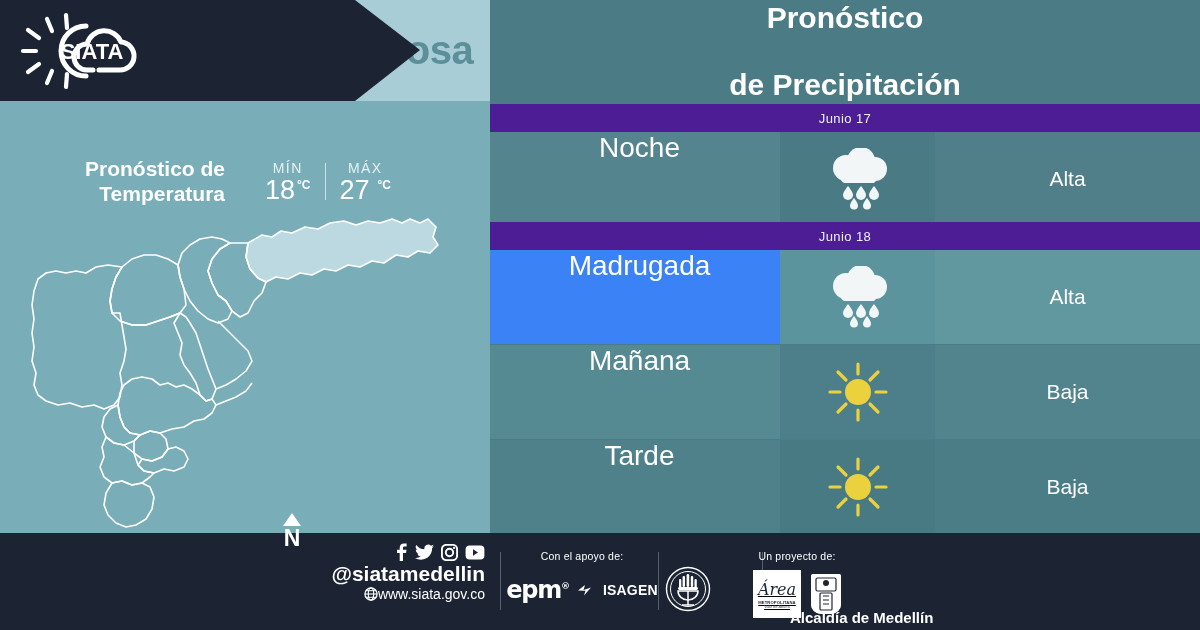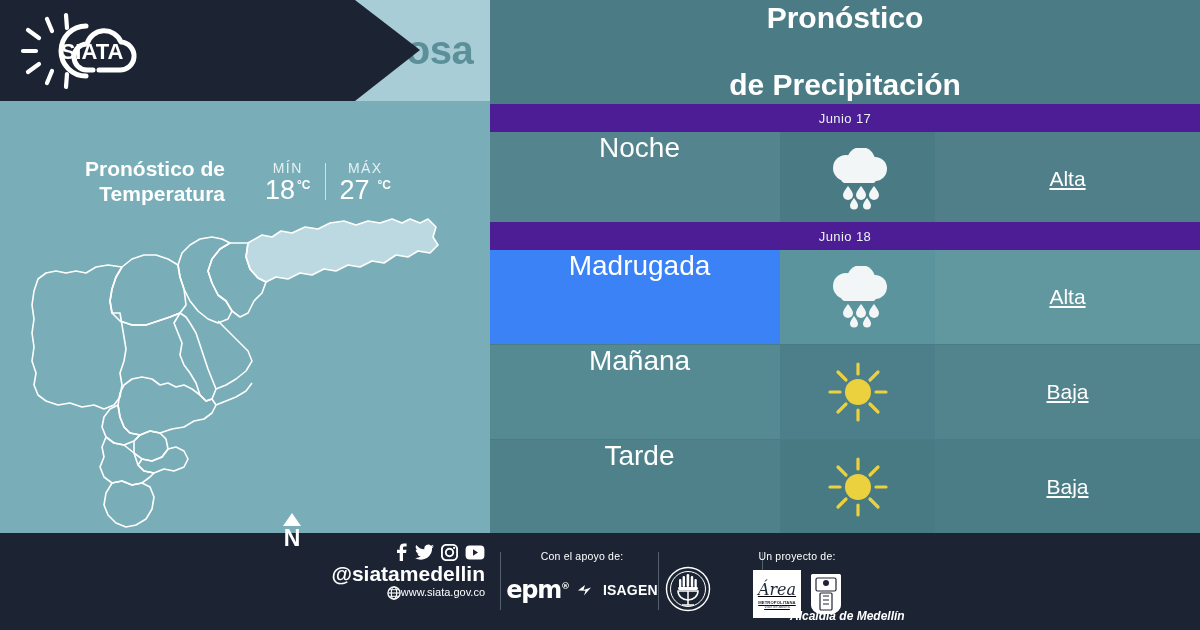--- a/index.html
+++ b/index.html
@@ -102,21 +102,21 @@
   #date-band-2{ top:222px; }
 
   .frow{
     position:absolute; left:0; width:710px; height:94px;
     display:flex; align-items:stretch;
   }
   .frow .c-period{ width:290px; display:flex; align-items:flex-start; justify-content:center;padding-left:9px; }
   .frow .c-icon  { width:155px; display:flex; align-items:center; justify-content:center; }
   .frow .c-level { width:265px; display:flex; align-items:center; justify-content:center; }
   .frow .c-period span{ color:#ffffff; font-size:28px; font-weight:300; }
-  .frow .c-level  span{ color:#ffffff; font-size:21px; font-weight:300;text-decoration:underline; }
+  .frow .c-level  span{ color:#ffffff; font-size:21px; font-weight:300; }
 
   
   #row-0 { top:132px; }
   #row-0 .c-period{ background:#54858e; }
   #row-0 .c-icon  { background:#4a7b85; }
   #row-0 .c-level { background:#507f89; }
 
   #row-1 { top:250px; }
   #row-1 .c-period{ background:#3b82f6; }
   #row-1 .c-icon  { background:#5c949e; }
@@ -136,21 +136,21 @@
   .footer{
     position:absolute; left:0; top:533px; width:1200px; height:97px;
     background:#1c2433; display:flex; align-items:center;
   }
   .f-social{
     position:absolute; left:325px; top:543px; width:160px;
     display:flex; flex-direction:column; align-items:flex-end;
   }
   .f-icons{ display:flex; gap:7px; align-items:center; margin-bottom:1px; }
   .f-handle{ color:#fff; font-size:21px; font-weight:bold; line-height:1.12;margin-left:12px; }
-  .f-web{ color:#fff; font-size:11px; display:flex; align-items:center; line-height:1.2;}
+  .f-web{ color:#fff; font-size:14px; display:flex; align-items:center; line-height:1.2;}
   .sep{ position:absolute; top:552px; width:1px; height:58px; background:#55606f; }
   #sep-1{ left:500px; }
   #sep-2{ left:658px; }
   #sep-3{ left:762px; }
 
   .f-apoyo{ position:absolute; left:512px; top:550px; width:140px; text-align:center; }
   .f-apoyo .cap, .f-proy .cap{ color:#ffffff; font-size:10.5px; letter-spacing:.2px; }
   .f-apoyo .logos{ display:flex; align-items:center; justify-content:center; gap:9px; margin-top:14px; }
   .epm{ color:#fff; font-size:24px; font-weight:bold; letter-spacing:-1.2px; font-family:"DejaVu Sans", sans-serif; }
   .epm sup{ font-size:9px; }
@@ -160,21 +160,21 @@
   .f-proy .logos{ display:flex; align-items:center; justify-content:center; gap:10px; margin-top:8px;text-decoration:underline; }
   .amva-box{
     width:48px; height:48px; background:#fff; display:flex; flex-direction:column;
     align-items:center; justify-content:center; padding-top:2px;
   }
   .amva-box .scr{ font-size:16px; color:#1c2433; font-family:"DejaVu Serif", serif; font-style:italic; line-height:1; }
   .amva-box .t1{ font-size:4.2px; color:#1c2433; font-weight:bold; margin-top:2px; letter-spacing:.1px;}
   .amva-box .t2{ font-size:3.8px; color:#4a5260; }
   .alc-box{ display:flex; flex-direction:column; align-items:center; }
   .alc-shield{ width:30px; height:40px; background:#fff; border-radius:2px 2px 10px 10px; }
-  .alc-text{ color:#fff; font-size:12px; font-weight:bold; margin-top:3px;font-style:italic; }
+  .alc-text{ color:#fff; font-size:15px; font-weight:bold; margin-top:3px; }
   .udea{ position:absolute; left:665px; top:566px; width:46px; height:46px; }
 </style>
 </head>
 <body>
 
 <div id="stage">
 
   <div class="left-panel">
 
     <div class="left-head-band"></div>

